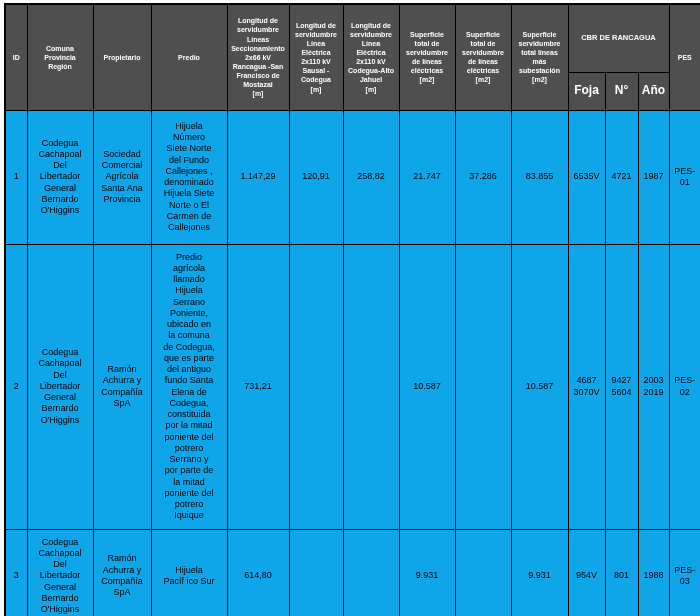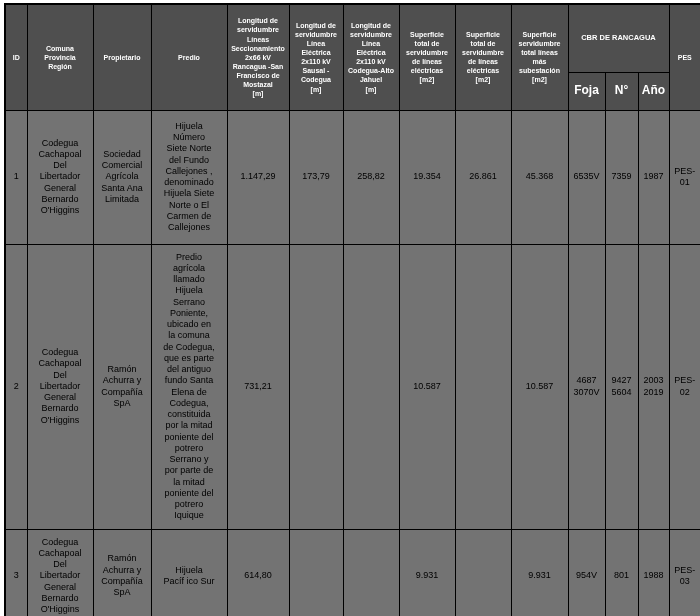--- a/index.html
+++ b/index.html
@@ -40,21 +40,21 @@
     line-height: 1.3;
   }
   thead th.group-header {
     font-size: 7.5px;
   }
   thead th.sub-header {
     font-size: 12px;
   }
   
   tbody td {
-    background: #737373;
+    background: #0ea5e9;
     color: #000000;
     font-size: 9px;
     line-height: 1.25;
   }
   
   tr.hdr-top    { height: 68px; }
   tr.hdr-sub    { height: 38px; }
   tr.body-row-1 { height: 134px; }
   tr.body-row-2 { height: 284px; }
   tr.body-row-3 { height: 88px; }
@@ -163,39 +163,39 @@
 Cachapoal
 Del
 Libertador
 General
 Bernardo
 O'Higgins</td>
         <td>Sociedad
 Comercial
 Agrícola
 Santa Ana
-Limitada</td>
+Provincia</td>
         <td>Hijuela
 Número
 Siete Norte
 del Fundo
 Callejones ,
 denominado
 Hijuela Siete
 Norte o El
 Carmen de
 Callejones</td>
         <td>1.147,29</td>
-        <td>173,79</td>
+        <td>120,91</td>
         <td>258,82</td>
-        <td>19.354</td>
-        <td>26.861</td>
-        <td>45.368</td>
+        <td>21.747</td>
+        <td>37.286</td>
+        <td>83.855</td>
         <td>6535V</td>
-        <td>7359</td>
+        <td>4721</td>
         <td>1987</td>
         <td>PES-
 01</td>
       </tr>
       <tr class="body-row-2">
         <td>2</td>
         <td>Codegua
 Cachapoal
 Del
 Libertador

